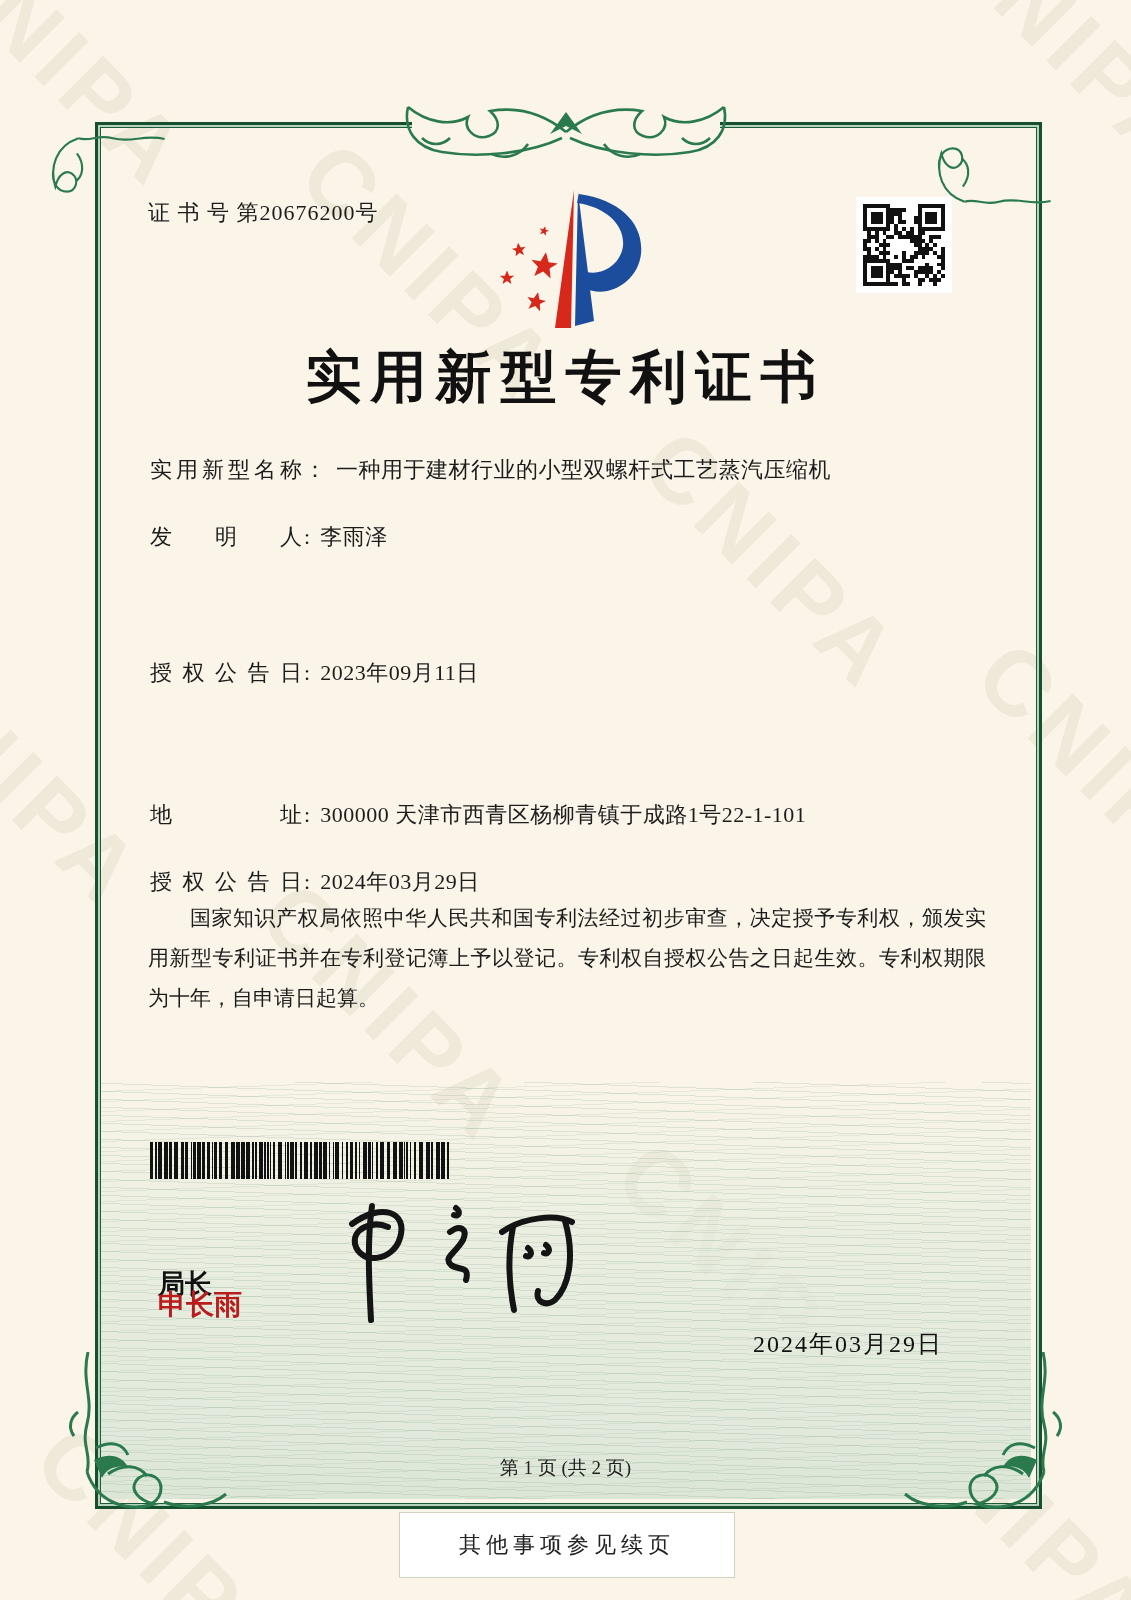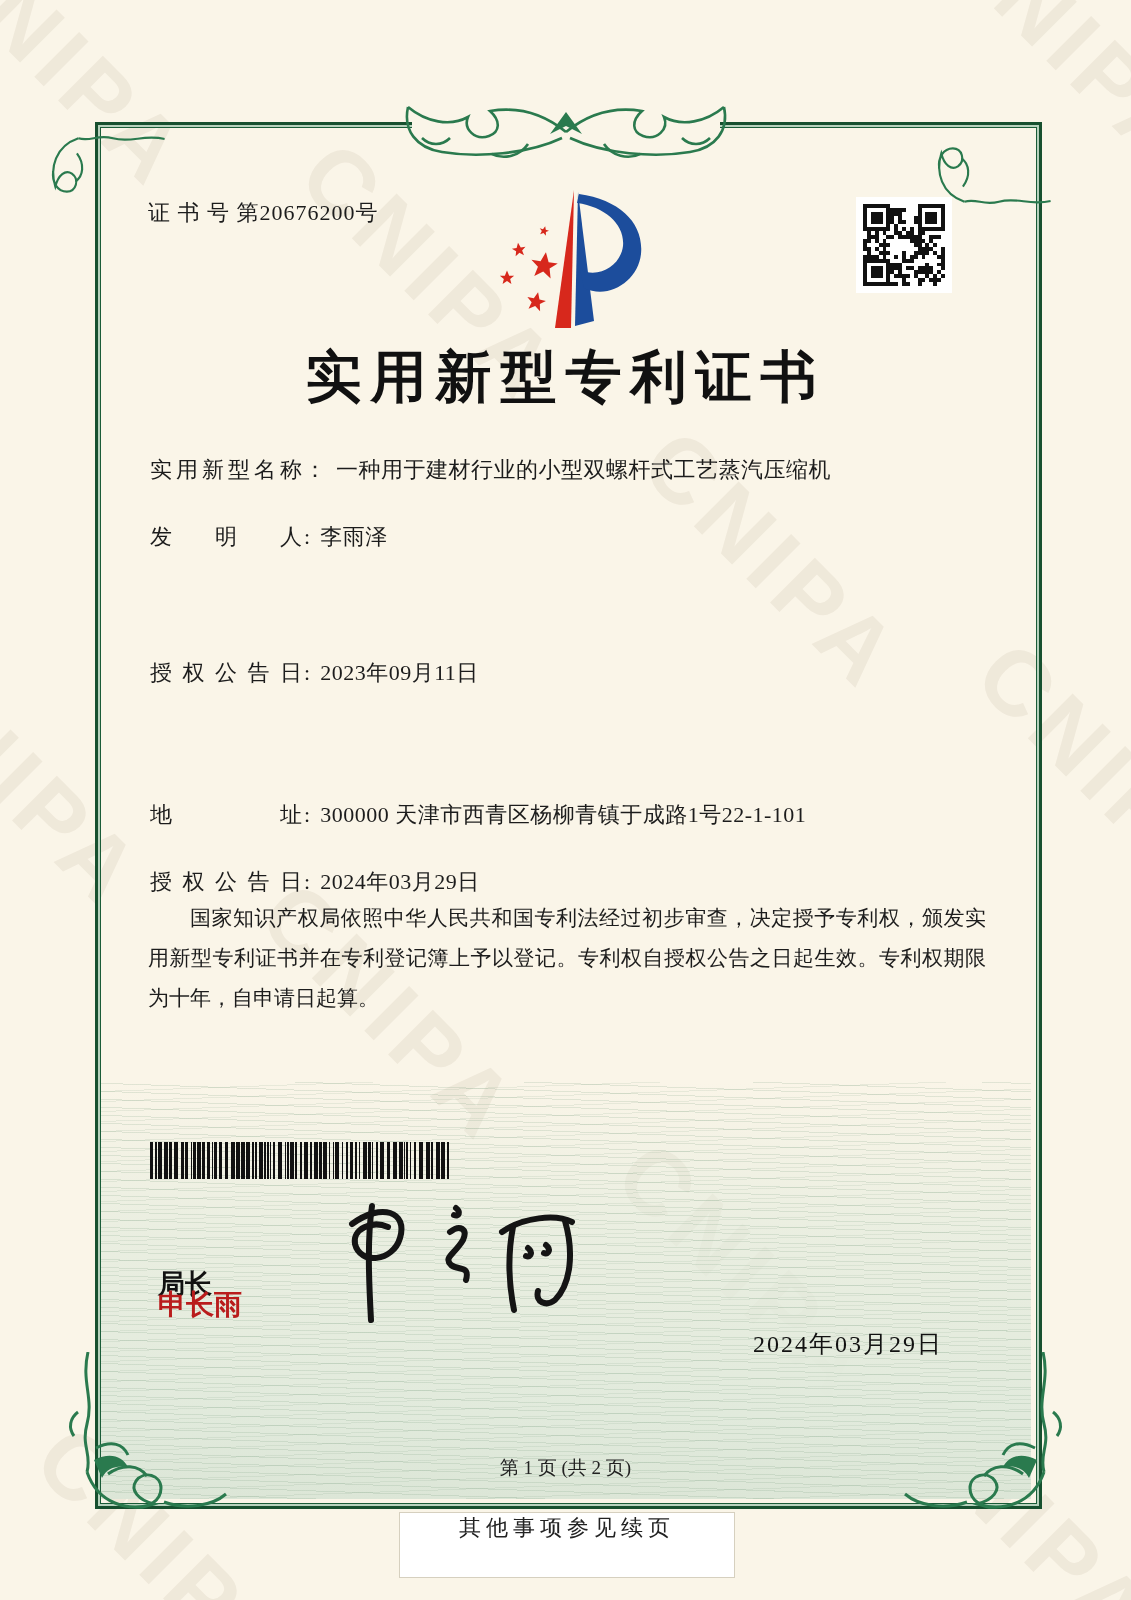--- a/index.html
+++ b/index.html
@@ -53,21 +53,21 @@
 
   .dtitle{position:absolute;left:158px;top:1238px;font-family:"Liberation Sans","DejaVu Sans",sans-serif;
       font-weight:bold;font-size:27px;color:#111;margin-top:28px;}
   .dname{position:absolute;left:158px;top:1286px;font-family:"Liberation Sans","DejaVu Sans",sans-serif;
       font-weight:bold;font-size:28px;color:#b91c1c;}
   .sig{position:absolute;left:310px;top:1188px;width:300px;height:140px;}
   .idate{position:absolute;left:753px;top:1328px;font-size:24px;color:#111;letter-spacing:2px;}
 
   .pageinfo{position:absolute;left:95px;top:1455px;width:941px;text-align:center;font-size:19px;color:#222;}
   .notebox{position:absolute;z-index:6;left:399px;top:1512px;width:334px;height:64px;background:#fff;
-      border:1px solid #d6d0bf;display:flex;align-items:flex-start;justify-content:center;}
+      border:1px solid #d6d0bf;display:flex;align-items:center;justify-content:center;}
   .notebox span{font-size:22px;color:#222;letter-spacing:5px;}
 </style>
 </head>
 <body>
 
 <div id="page">
 
   <div class="wm" style="left:60px;top:58px">CNIPA</div>
   <div class="wm" style="left:1072px;top:42px">CNIPA</div>
   <div class="wm" style="left:430px;top:272px">CNIPA</div>

